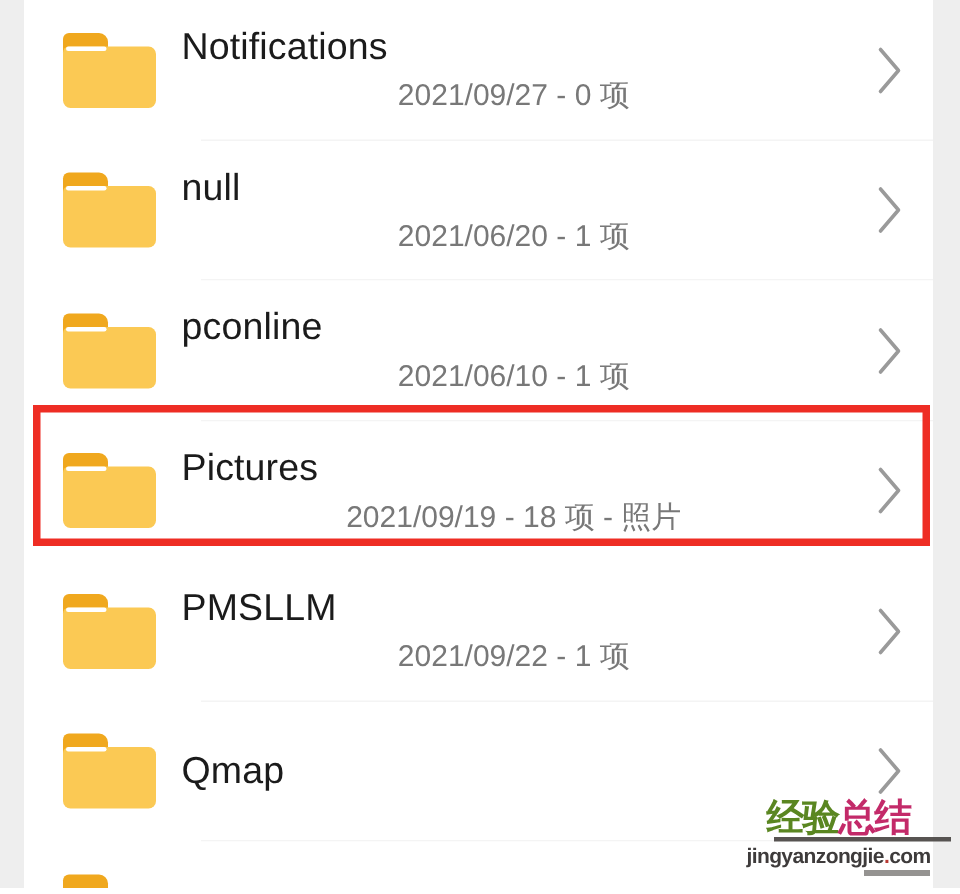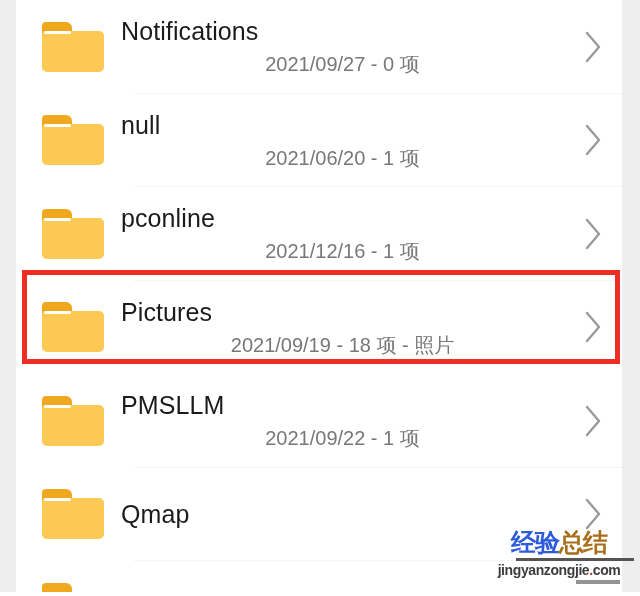--- a/index.html
+++ b/index.html
@@ -151,22 +151,22 @@
     user-select: none;
   }
   #watermark .wm-cn {
     font-family: "DejaVu Sans", "Liberation Sans", sans-serif;
     font-weight: bold;
     font-size: 25px;
     line-height: 1;
     white-space: nowrap;
     letter-spacing: -1px;
   }
-  #watermark .wm-cn .dark { color: #1d4ed8; }
-  #watermark .wm-cn .red  { color: #a16207; font-family: Liberation Mono, monospace; }
+  #watermark .wm-cn .dark { color: #4d7c0f; }
+  #watermark .wm-cn .red  { color: #be185d; }
   #watermark .wm-underline {
     width: 118px;
     height: 3px;
     background: #4a4644;
     margin: 1px 0 2px auto;
   }
   #watermark .wm-domain {
     font-family: Liberation Sans, sans-serif;
     font-weight: bold;
     font-size: 14px;
@@ -230,21 +230,21 @@
     </div>
 
     <div class="row">
       <div class="folder-icon">
         <div class="tab"></div>
           <div class="body"></div>
           <div class="notch"></div>
       </div>
       <div class="texts">
         <div class="title">pconline</div>
-        <div class="subtitle">2021/12/16 - 1 项</div>
+        <div class="subtitle">2021/06/10 - 1 项</div>
       </div>
       <div class="chevron">
         <svg width="20" height="34" viewBox="0 0 20 34" aria-hidden="true">
           <path d="M4 3 L16 17 L4 31" fill="none" stroke="currentColor" stroke-width="2.4" stroke-linecap="round" stroke-linejoin="round"></path>
         </svg>
       </div>
       <div class="sep"></div>
     </div>
 
     <div class="row no-sep">

